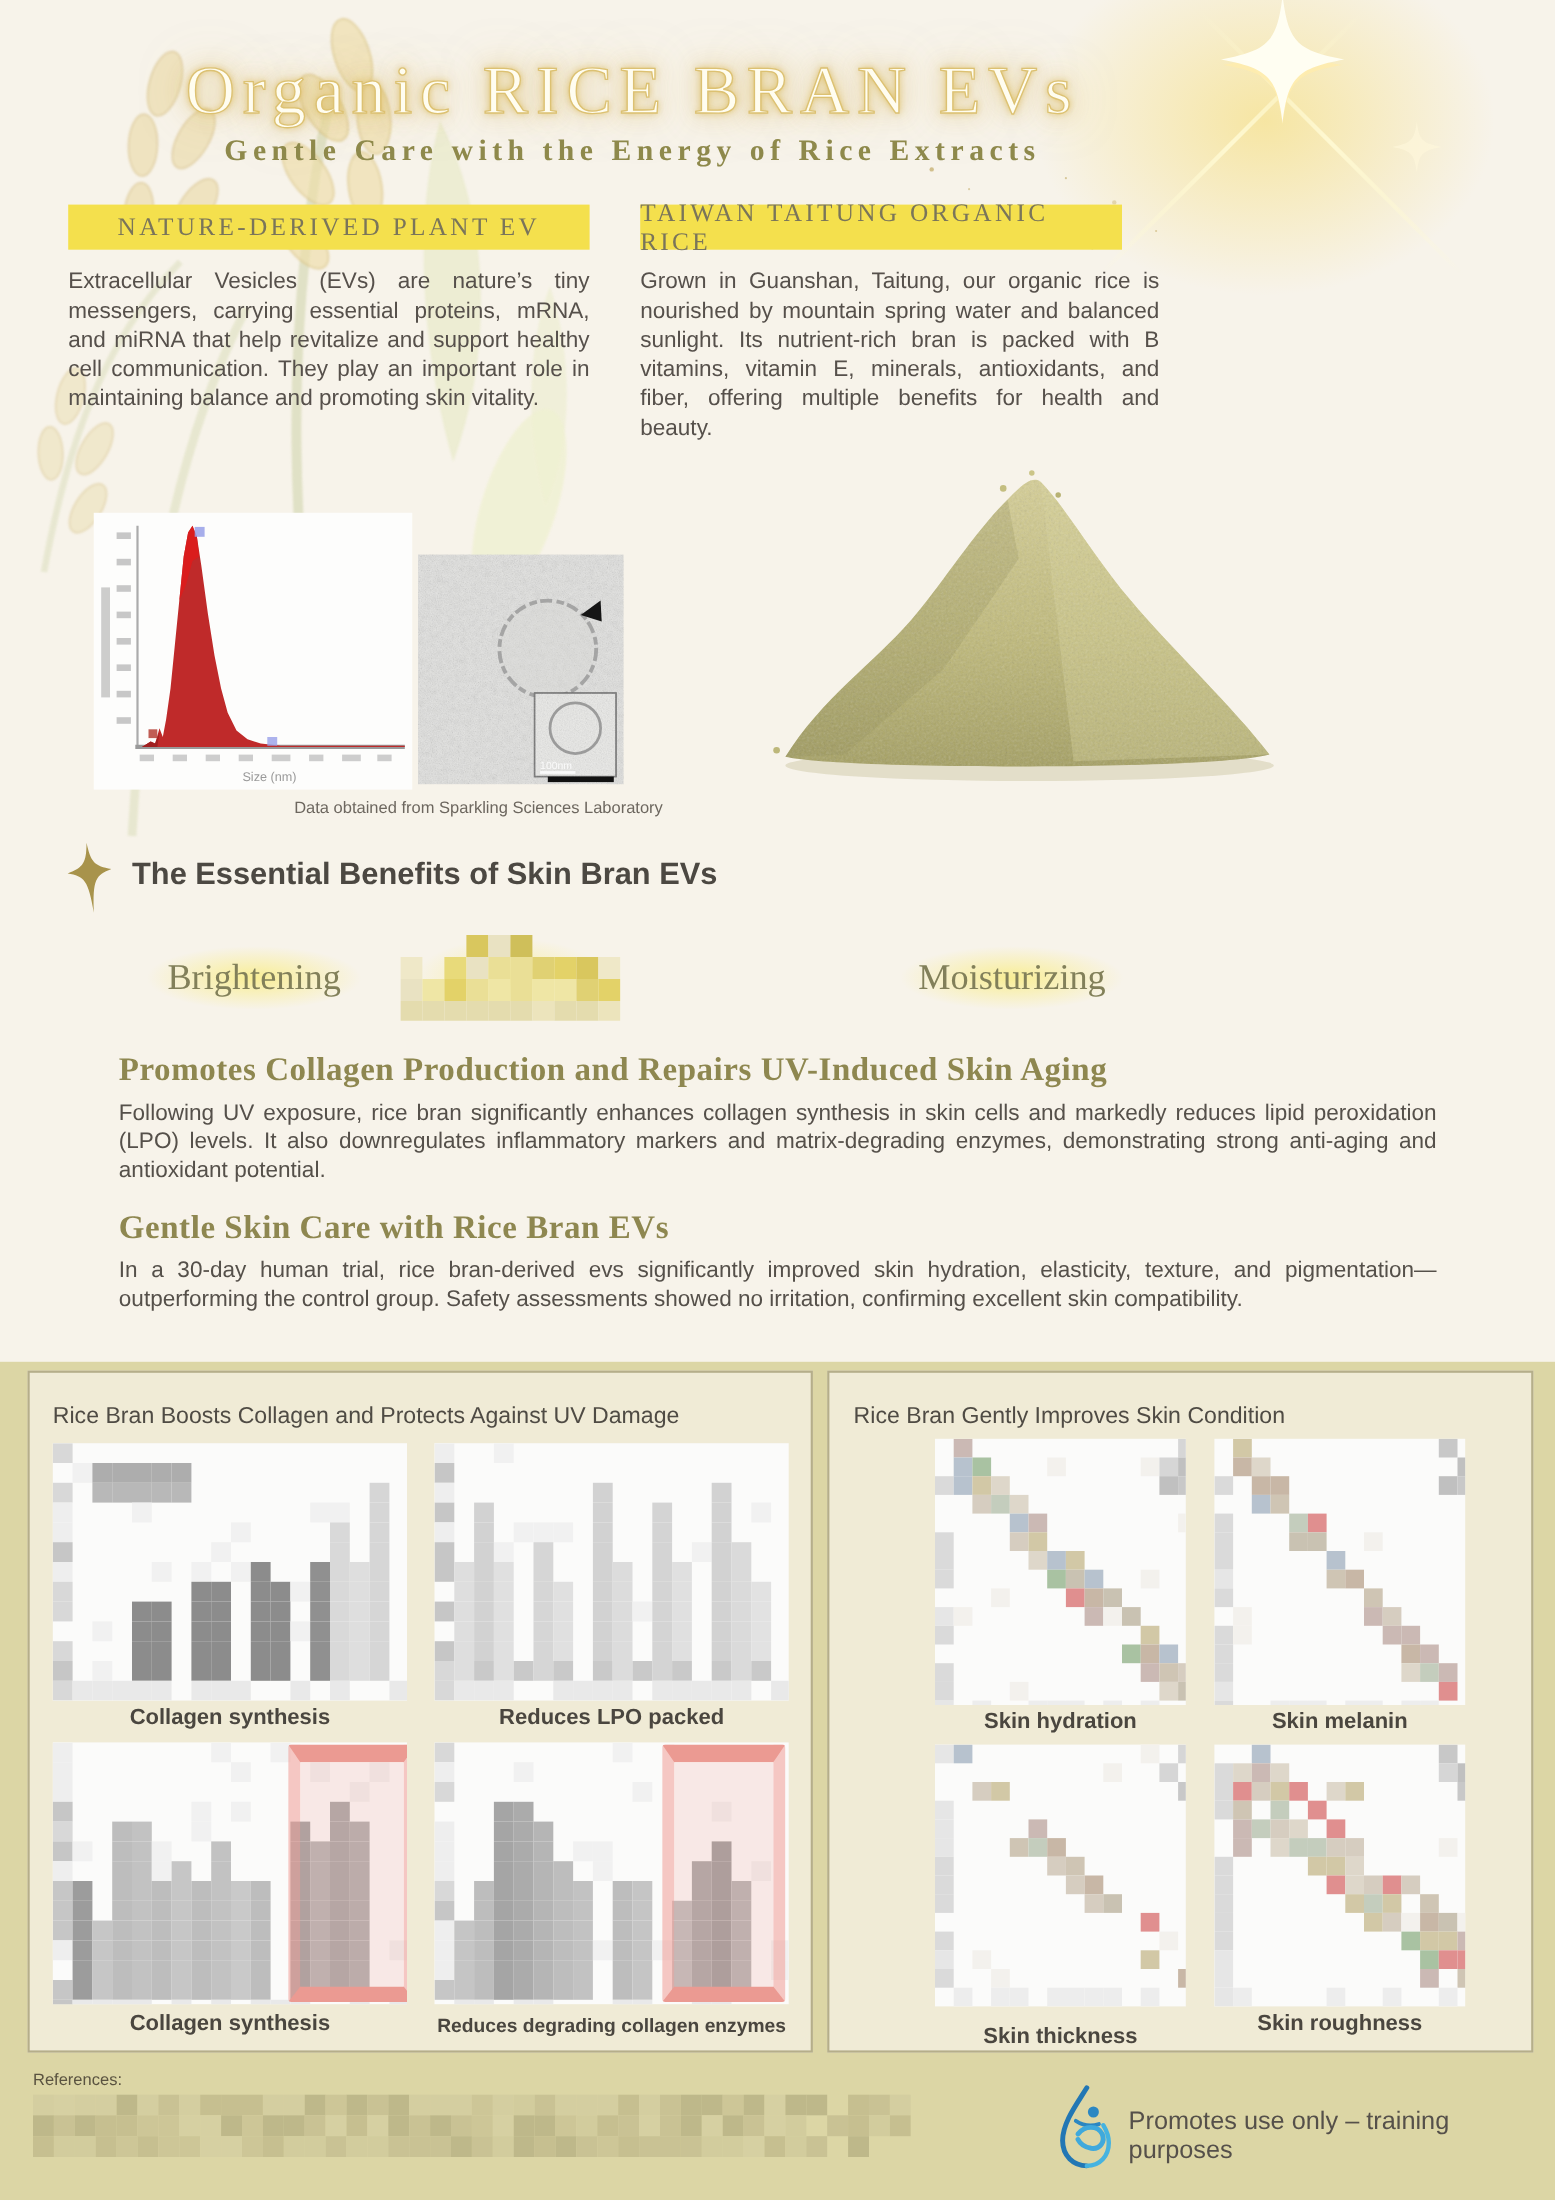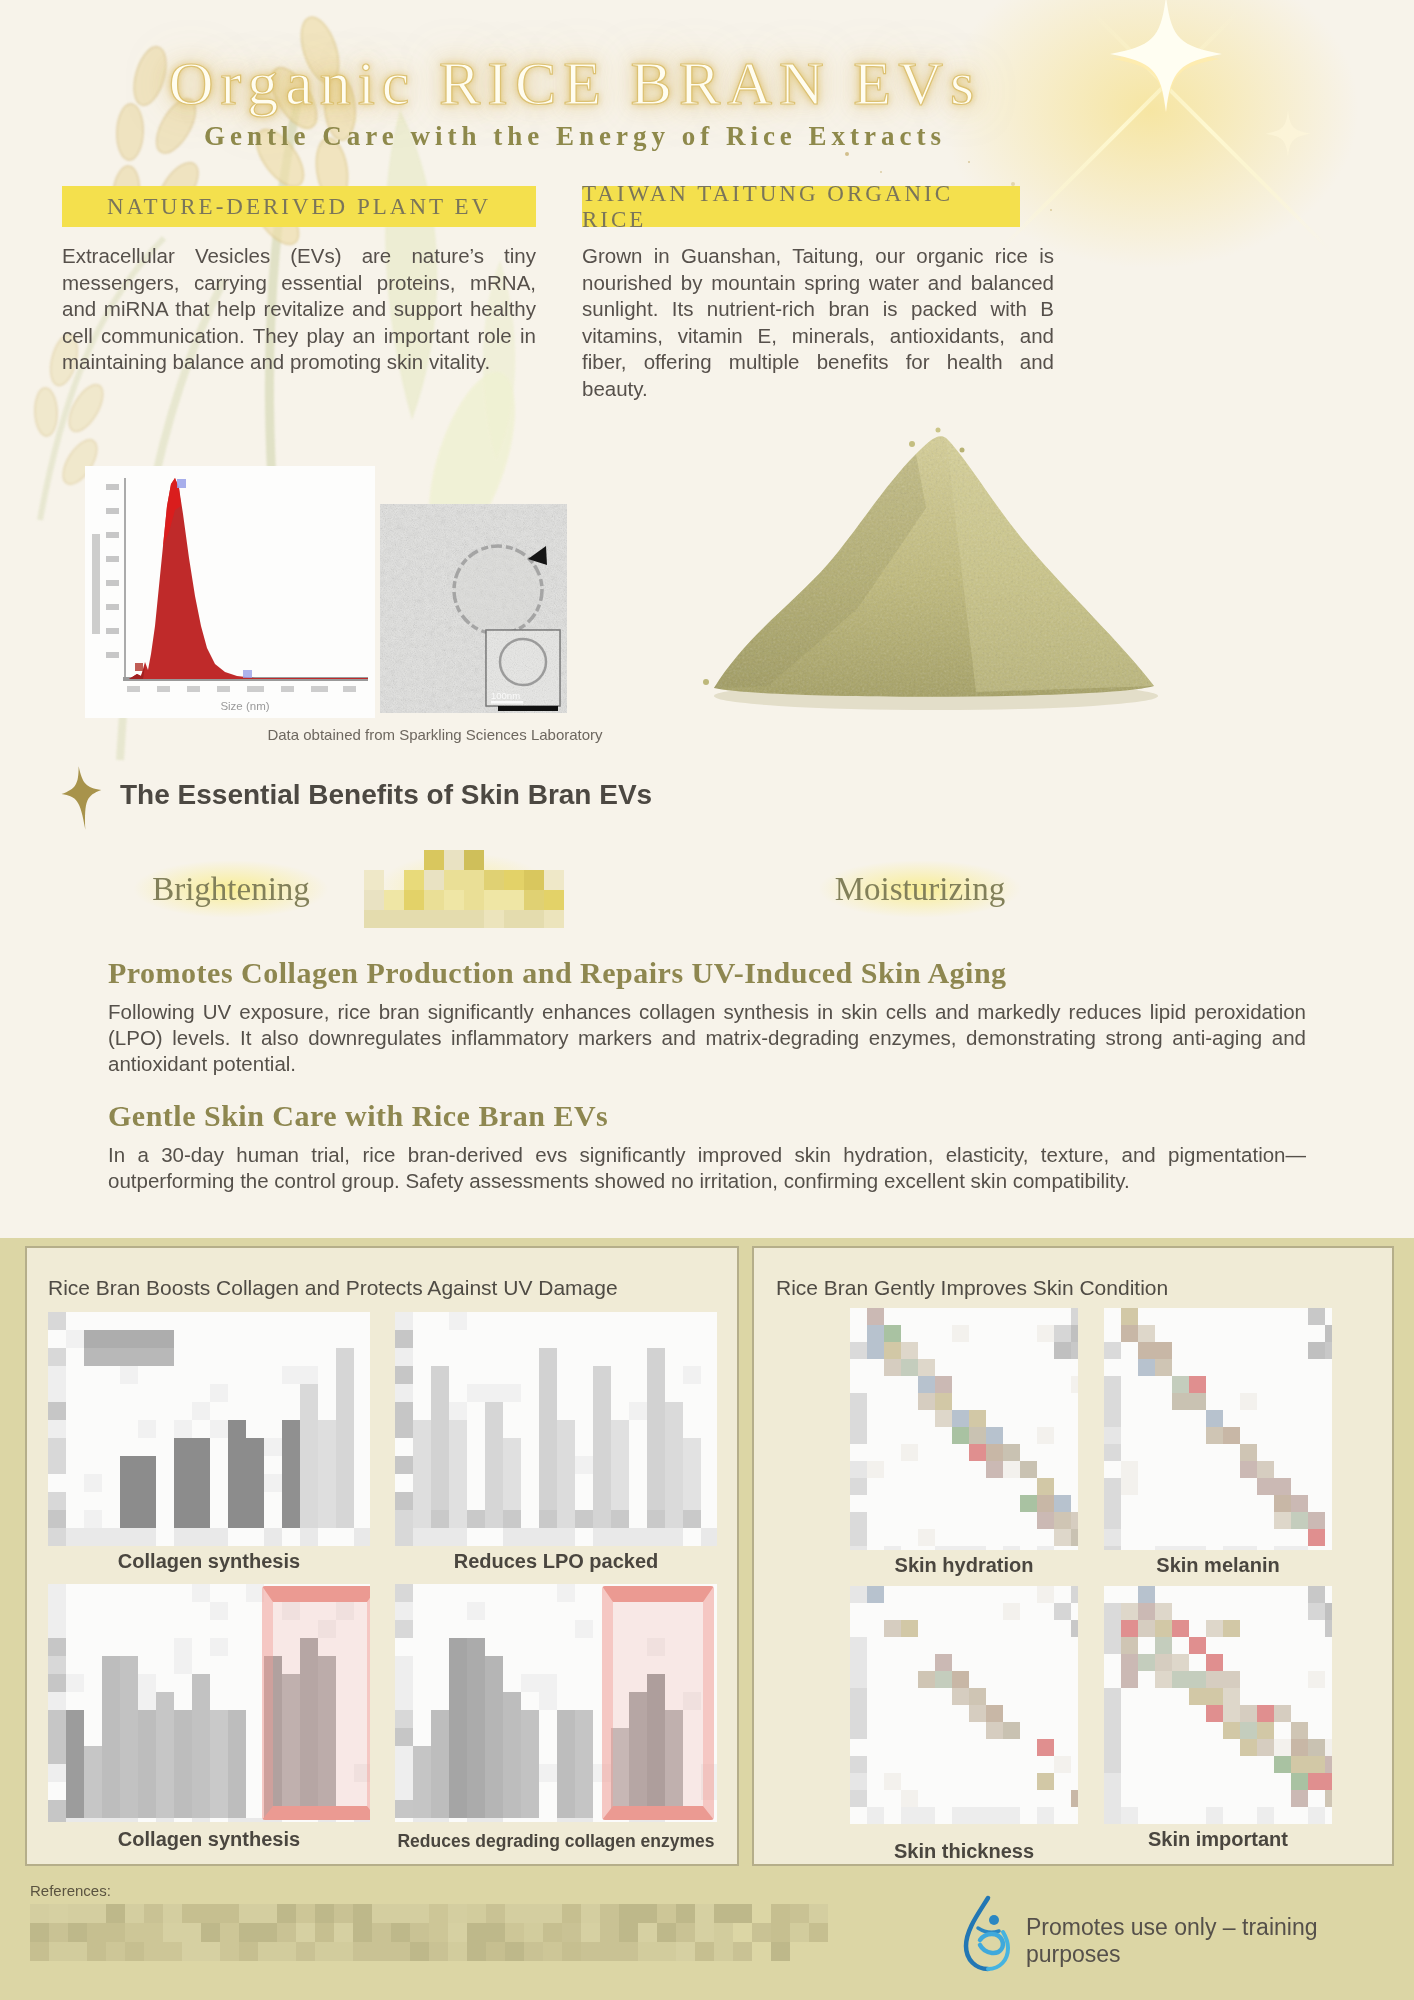--- a/index.html
+++ b/index.html
@@ -1041,21 +1041,21 @@
       <div style="position:absolute;left:0px;top:204px;width:17px;height:17px;background:#e6e6e6"></div>
       <div style="position:absolute;left:187px;top:204px;width:17px;height:17px;background:#cbb9b4"></div>
       <div style="position:absolute;left:221px;top:204px;width:17px;height:17px;background:#cfc5b4"></div>
       <div style="position:absolute;left:0px;top:221px;width:17px;height:17px;background:#e6e6e6"></div>
       <div style="position:absolute;left:17px;top:221px;width:17px;height:17px;background:#ededed"></div>
       <div style="position:absolute;left:102px;top:221px;width:17px;height:17px;background:#ededed"></div>
       <div style="position:absolute;left:153px;top:221px;width:17px;height:17px;background:#ededed"></div>
       <div style="position:absolute;left:204px;top:221px;width:17px;height:17px;background:#ededed"></div>
     </div>
   <div id="labelS3" class="abs chartlabel">Skin thickness</div>
-  <div id="labelS4" class="abs chartlabel">Skin important</div>
+  <div id="labelS4" class="abs chartlabel">Skin roughness</div>
 
   <div id="refs-label" class="abs">References:</div>
   <div id="refs-mosaic" class="abs">
       <div style="position:absolute;left:0px;top:0px;width:19px;height:19px;background:#d4cea0"></div>
       <div style="position:absolute;left:19px;top:0px;width:19px;height:19px;background:#d6d0a2"></div>
       <div style="position:absolute;left:38px;top:0px;width:19px;height:19px;background:#d4cea0"></div>
       <div style="position:absolute;left:57px;top:0px;width:19px;height:19px;background:#d4cea0"></div>
       <div style="position:absolute;left:76px;top:0px;width:19px;height:19px;background:#beb88a"></div>
       <div style="position:absolute;left:95px;top:0px;width:19px;height:19px;background:#d4cea0"></div>
       <div style="position:absolute;left:114px;top:0px;width:19px;height:19px;background:#c9c294"></div>

